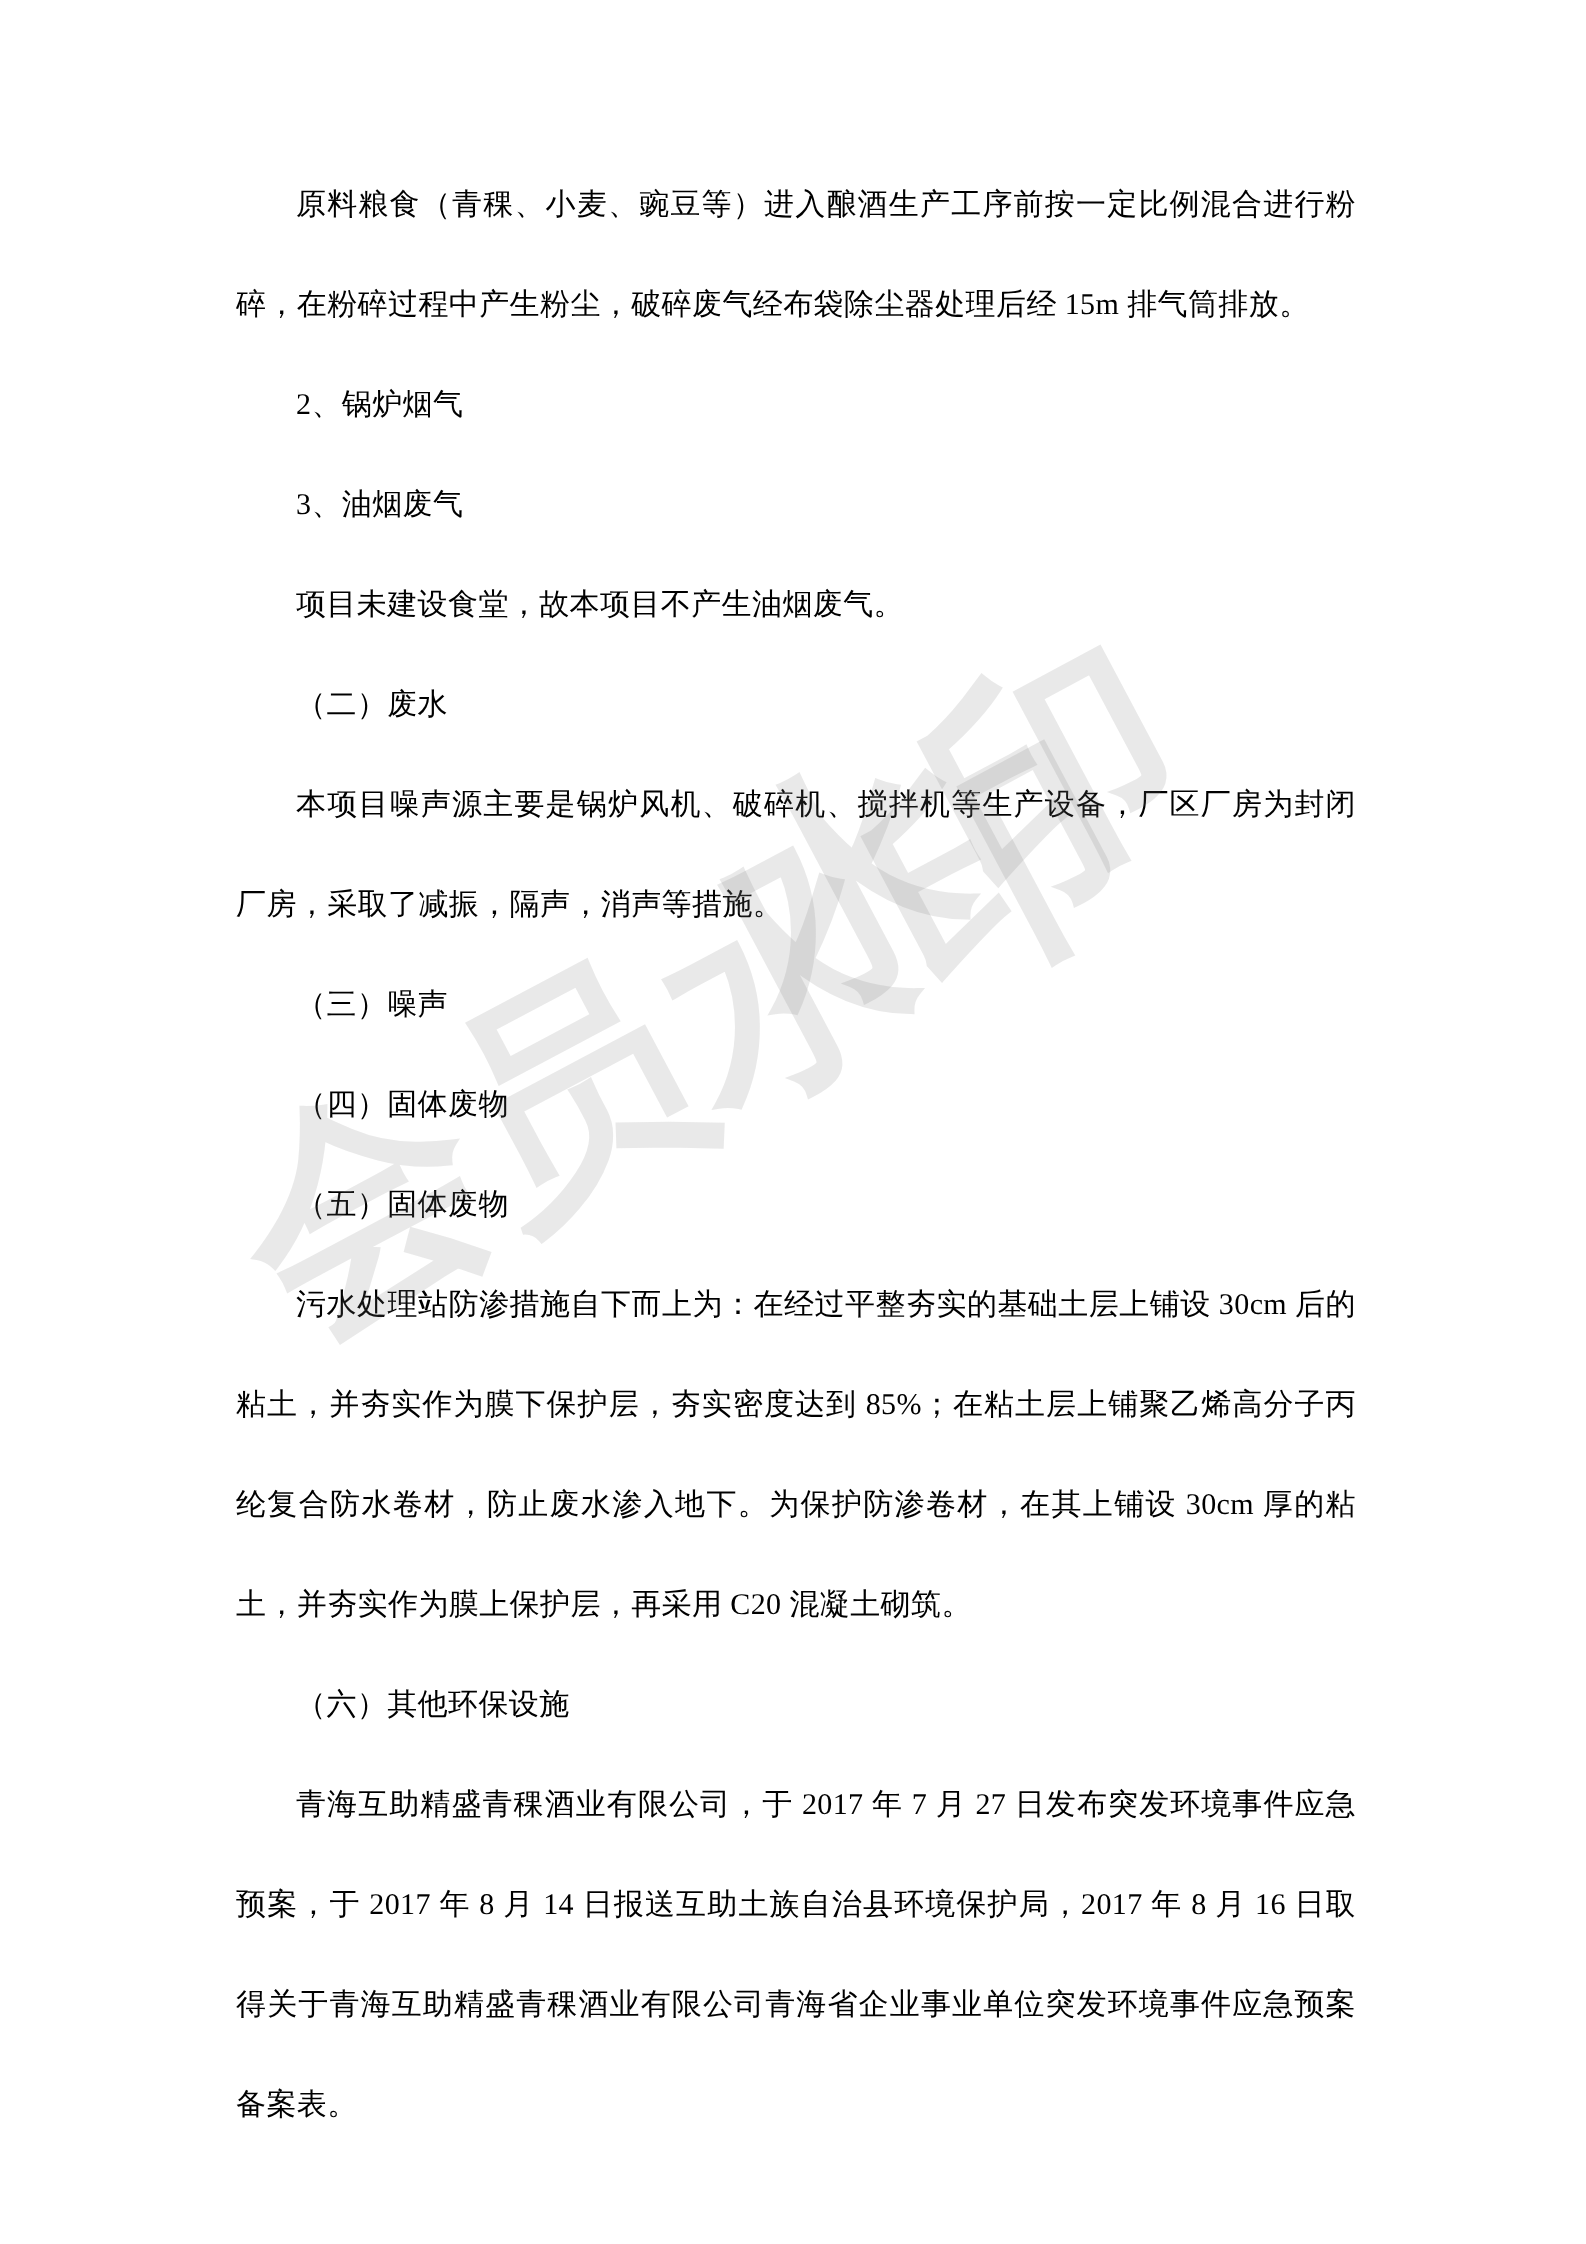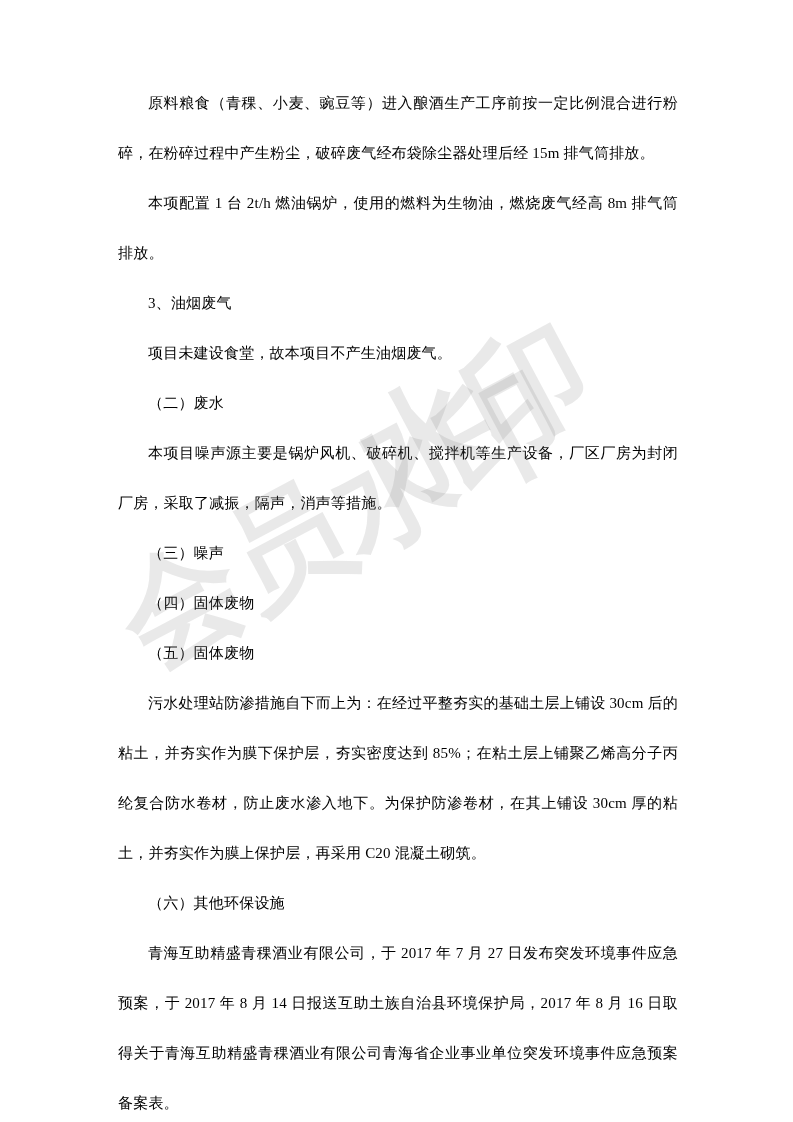--- a/index.html
+++ b/index.html
@@ -60,21 +60,21 @@
 
 <div class="page">
 
   <div class="watermark">
     <div class="wm-text wm1">会员水印</div>
     <div class="wm-text wm2">水印</div>
   </div>
 
   <div class="content">
     <p class="para indent">原料粮食（青稞、小麦、豌豆等）进入酿酒生产工序前按一定比例混合进行粉碎，在粉碎过程中产生粉尘，破碎废气经布袋除尘器处理后经 15m 排气筒排放。</p>
-    <p class="para indent">本项配置 1 台 2t/h 燃油锅炉，使用的燃料为生物油，燃烧废气经高 8m 排气筒排放。</p>
+    <p class="para indent">2、锅炉烟气</p>
     <p class="para indent">3、油烟废气</p>
     <p class="para indent">项目未建设食堂，故本项目不产生油烟废气。</p>
     <p class="para indent">（二）废水</p>
     <p class="para indent">本项目噪声源主要是锅炉风机、破碎机、搅拌机等生产设备，厂区厂房为封闭厂房，采取了减振，隔声，消声等措施。</p>
     <p class="para indent">（三）噪声</p>
     <p class="para indent">（四）固体废物</p>
     <p class="para indent">（五）固体废物</p>
     <p class="para indent">污水处理站防渗措施自下而上为：在经过平整夯实的基础土层上铺设 30cm 后的粘土，并夯实作为膜下保护层，夯实密度达到 85%；在粘土层上铺聚乙烯高分子丙纶复合防水卷材，防止废水渗入地下。为保护防渗卷材，在其上铺设 30cm 厚的粘土，并夯实作为膜上保护层，再采用 C20 混凝土砌筑。</p>
     <p class="para indent">（六）其他环保设施</p>
     <p class="para indent">青海互助精盛青稞酒业有限公司，于 2017 年 7 月 27 日发布突发环境事件应急预案，于 2017 年 8 月 14 日报送互助土族自治县环境保护局，2017 年 8 月 16 日取得关于青海互助精盛青稞酒业有限公司青海省企业事业单位突发环境事件应急预案备案表。</p>

